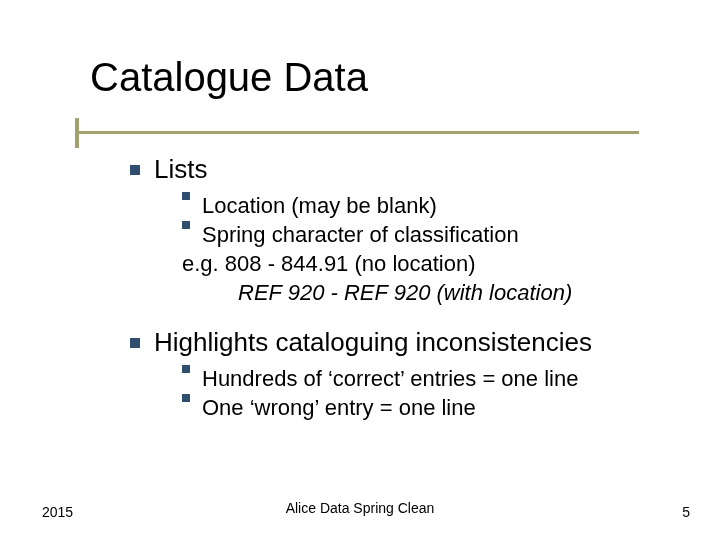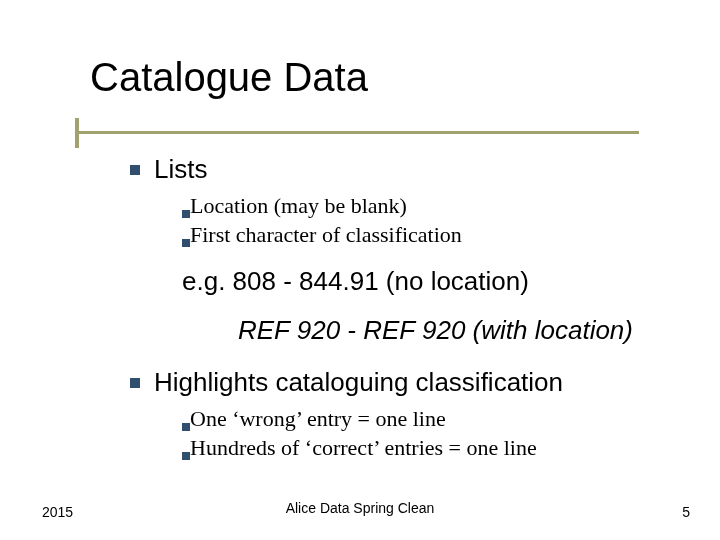--- a/index.html
+++ b/index.html
@@ -55,26 +55,26 @@
     font-size: 26px;
     margin: 4px 0 8px 0;
     display: flex;
     align-items: center;
     gap: 14px;
   }
   .l2 {
     font-size: 22px;
     margin: 3px 0 3px 52px;
     display: flex;
-    align-items: flex-end;
-    font-family: Liberation Serif, serif;
+    align-items: flex-start;
+    gap: 12px;
   }
   .l2-plain {
-    font-size: 26px;
-    margin: 18px 0 3px 52px;
+    font-size: 22px;
+    margin: 3px 0 3px 52px;
   }
   .l2-plain.indent {
     padding-left: 56px;
     font-style: italic;
   }
   .sqbullet {
     display: inline-block;
     width: 10px;
     height: 10px;
     background: #304e6e;
@@ -133,39 +133,39 @@
       <span class="sqbullet"></span>
       <span>Lists</span>
     </div>
 
     <div class="l2">
       <span class="sqbullet small"></span>
       <span>Location (may be blank)</span>
     </div>
     <div class="l2">
       <span class="sqbullet small"></span>
-      <span>First character of classification</span>
+      <span>Spring character of classification</span>
     </div>
     <div class="l2-plain">e.g. 808 - 844.91 (no location)</div>
     <div class="l2-plain indent">REF 920 - REF 920 (with location)</div>
 
     <div class="gap"></div>
 
     <div class="l1">
       <span class="sqbullet"></span>
-      <span>Highlights cataloguing classification</span>
+      <span>Highlights cataloguing inconsistencies</span>
     </div>
 
     <div class="l2">
       <span class="sqbullet small"></span>
-      <span>One ‘wrong’ entry = one line</span>
+      <span>Hundreds of ‘correct’ entries = one line</span>
     </div>
     <div class="l2">
       <span class="sqbullet small"></span>
-      <span>Hundreds of ‘correct’ entries = one line</span>
+      <span>One ‘wrong’ entry = one line</span>
     </div>
 
   </div>
 
   <div class="footer">
     <div class="foot-left">2015</div>
     <div class="foot-center">Alice Data Spring Clean</div>
     <div class="foot-right">5</div>
   </div>
 

